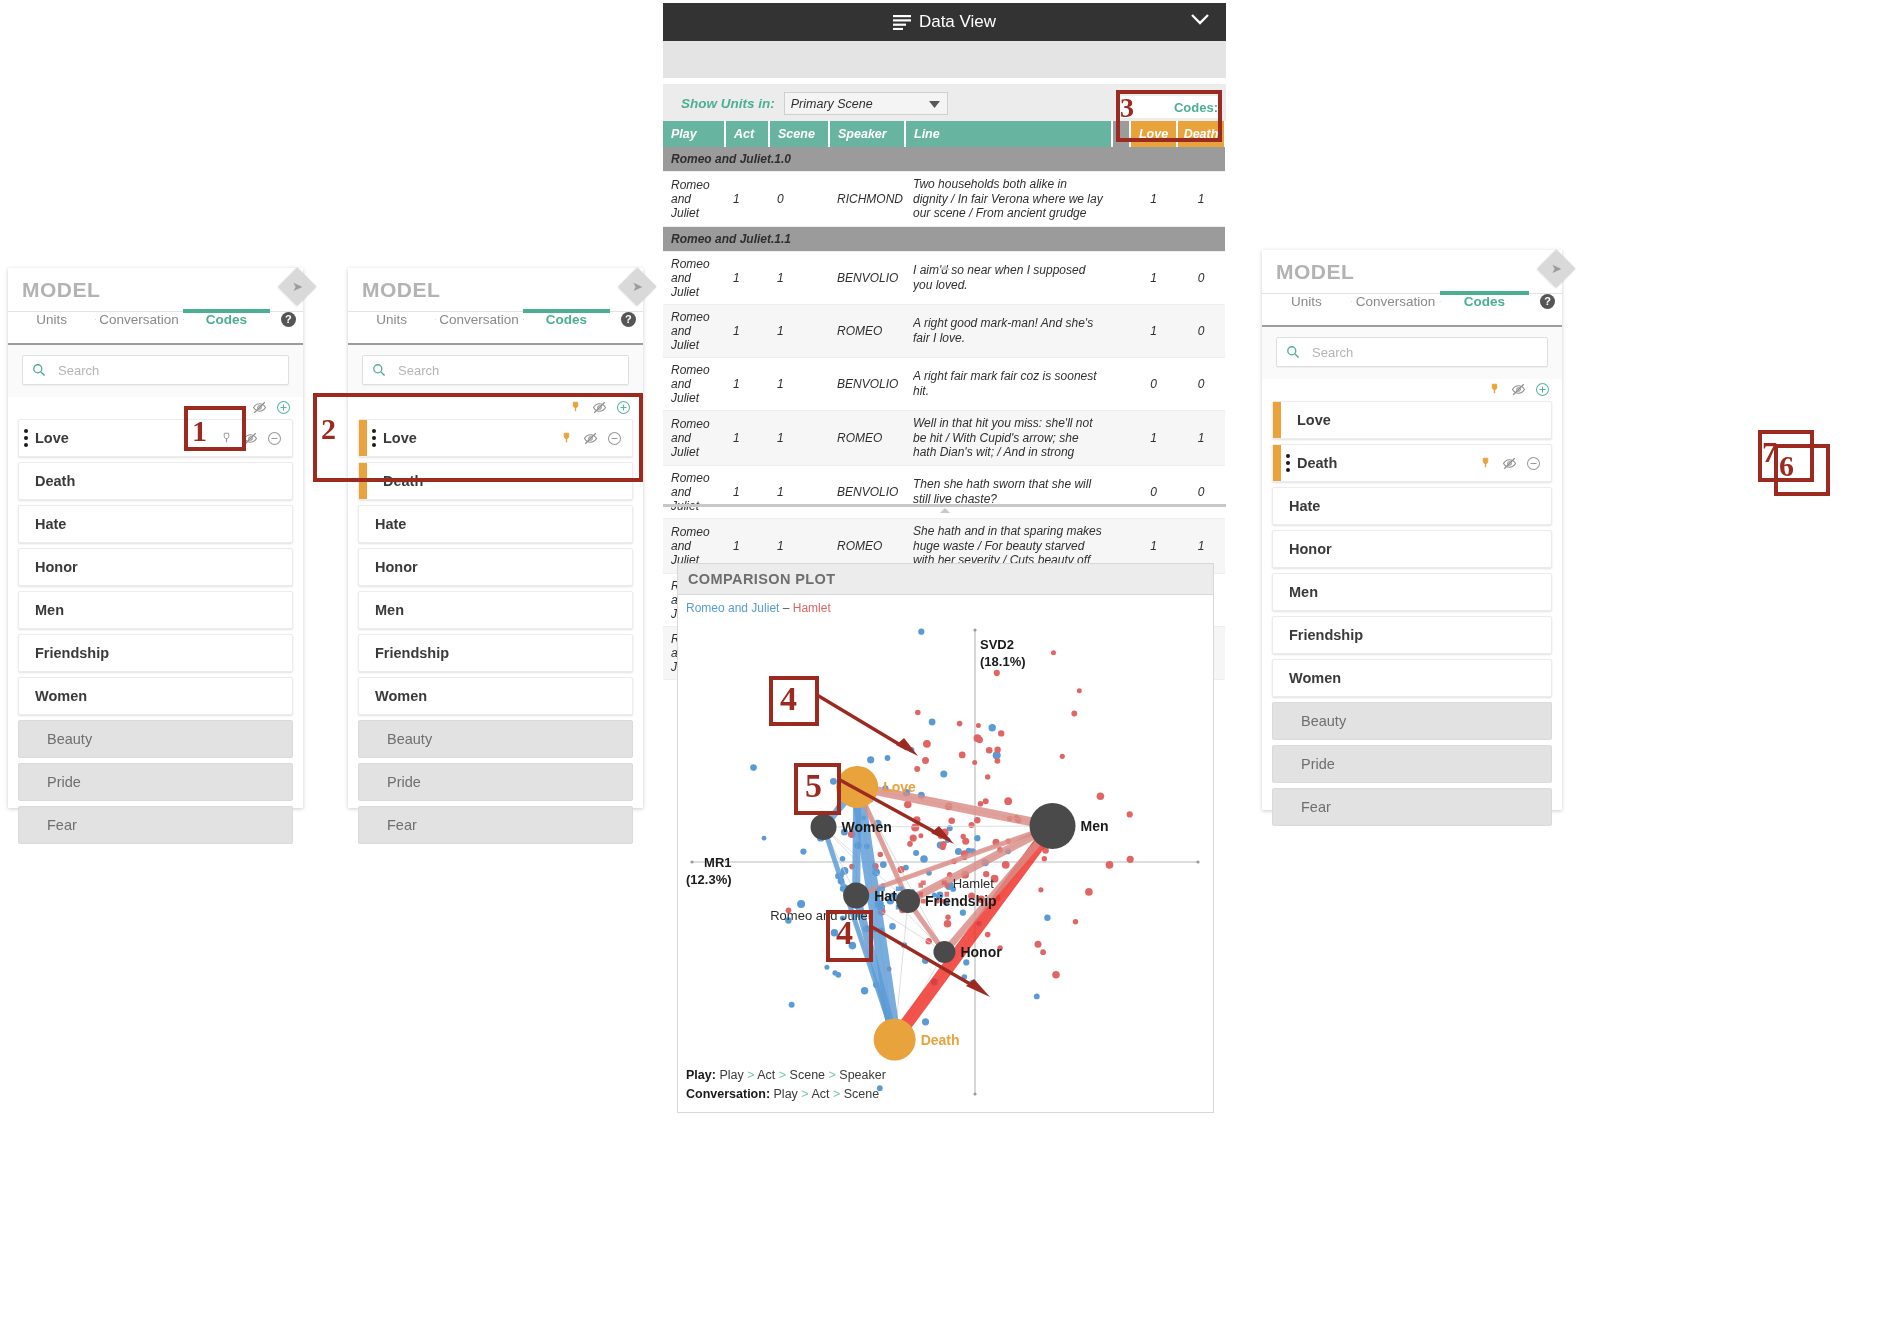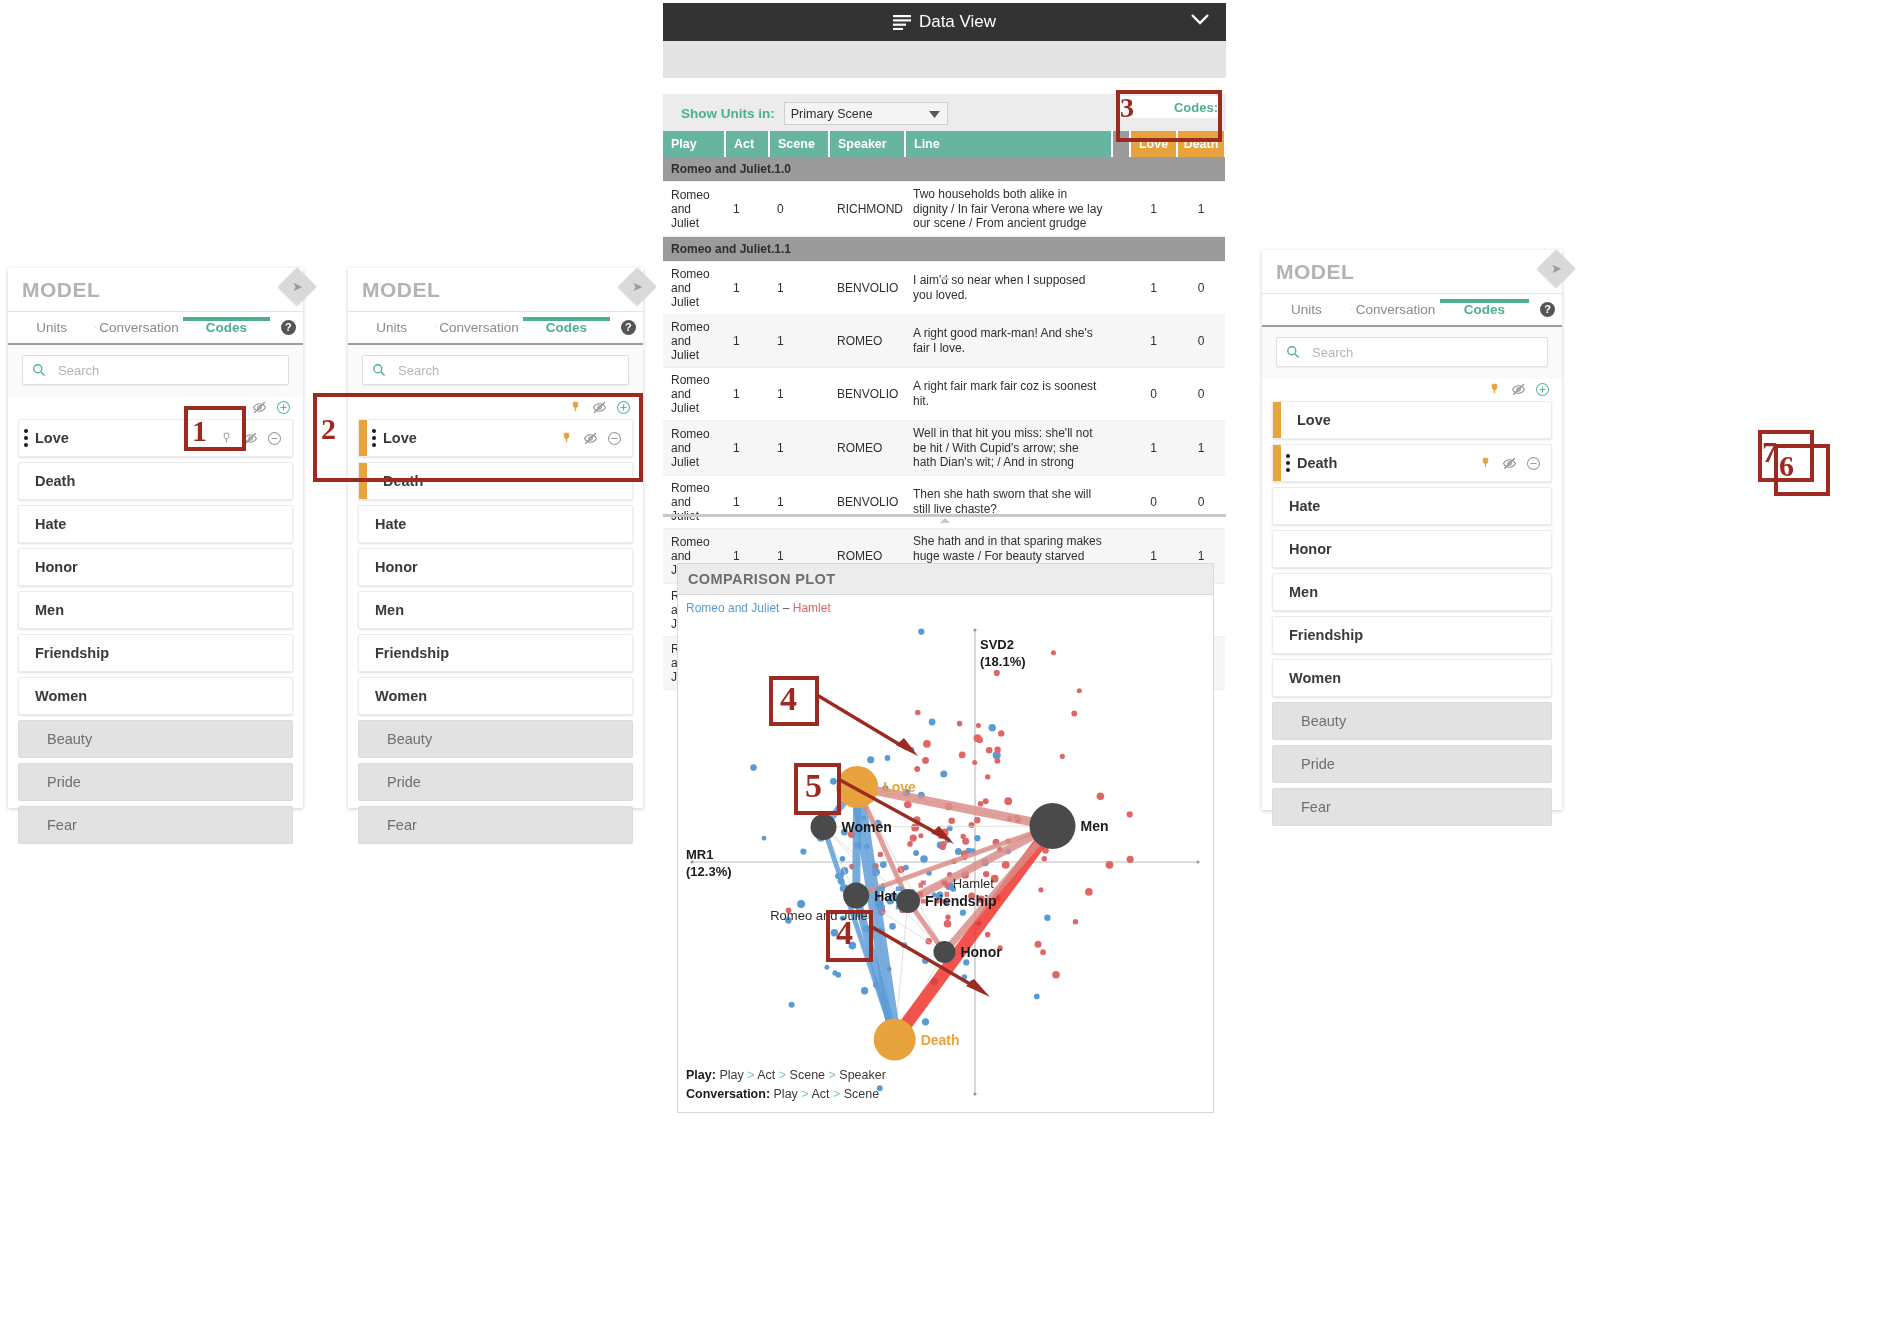--- a/index.html
+++ b/index.html
@@ -27,21 +27,21 @@
     position:absolute; right:-8px; top:5px;
     width:27px; height:27px; background:#d9d9d9;
     transform:rotate(45deg);
     display:flex; align-items:center; justify-content:center;
     box-shadow:0 1px 2px rgba(0,0,0,.18);
   }
   .expander span {
     transform:rotate(-45deg); color:#9b9b9b; font-size:13px; line-height:1;
   }
   .tabs {
-    display:flex; align-items:center; height:33px;
+    display:flex; align-items:flex-start; height:33px;
     border-bottom:2px solid #9c9c9c; background:#fff; position:relative;
   }
   .tab {
     flex:1; display:flex; align-items:center; justify-content:center;
     font-size:13.5px; color:#8a8a8a; position:relative;
   }
   .tab + .tab::before{
     content:""; position:absolute; left:0; top:7px; bottom:7px;
     width:1px; background:#dcdcdc;
   }
@@ -385,21 +385,21 @@
         <rect x="0" y="8.6" width="13" height="2.2" fill="#fff"></rect>
         <rect x="0" y="12.9" width="10" height="2.1" fill="#fff"></rect>
       </svg>
     <span class="t">Data View</span>
     <svg class="dv-chevron" width="20" height="14" viewBox="0 0 20 14">
         <polyline points="2,3 10,11 18,3" fill="none" stroke="#fff" stroke-width="2.3"></polyline>
       </svg>
   </div>
   <div class="dv-sub"></div>
 
-  <div class="dv-body" style="padding-top:16px;">
+  <div class="dv-body" style="padding-top:6px;font-style:italic;">
     <div class="showunits">
       <span class="lab">Show Units in:</span>
       <div class="select">
         <span>Primary Scene</span>
         <svg class="caret" width="11" height="8" viewBox="0 0 11 8">
             <polygon points="0,0 11,0 5.5,7" fill="#585858"></polygon>
           </svg>
       </div>
     </div>
 
@@ -815,21 +815,21 @@
         <text x="402.5" y="219" font-family="&quot;Liberation Sans&quot;, sans-serif" font-size="14" font-weight="bold" fill="#1a1a1a">Men</text>
         <circle cx="216.675" cy="427.5" r="21" fill="#e8a33d"></circle>
         <text x="242.675" y="432.5" font-family="&quot;Liberation Sans&quot;, sans-serif" font-size="14" font-weight="bold" fill="#e8a33d">Death</text>
       </g>
   </svg>
 
   <div class="axis-lab" style="left:302px; top:72px;">
     <div>SVD2</div>
     <div>(18.1%)</div>
   </div>
-  <div class="axis-lab" style="left:8px; top:282px;">
+  <div class="axis-lab" style="left:8px; top:290px;text-align:right;">
     <div>MR1</div>
     <div>(12.3%)</div>
   </div>
 
   <div class="cmp-foot">
     <div>
       <b>Play:</b>
       <span>Play <span class="gt">&gt;</span> Act <span class="gt">&gt;</span> Scene <span class="gt">&gt;</span> Speaker</span>
     </div>
     <div>

